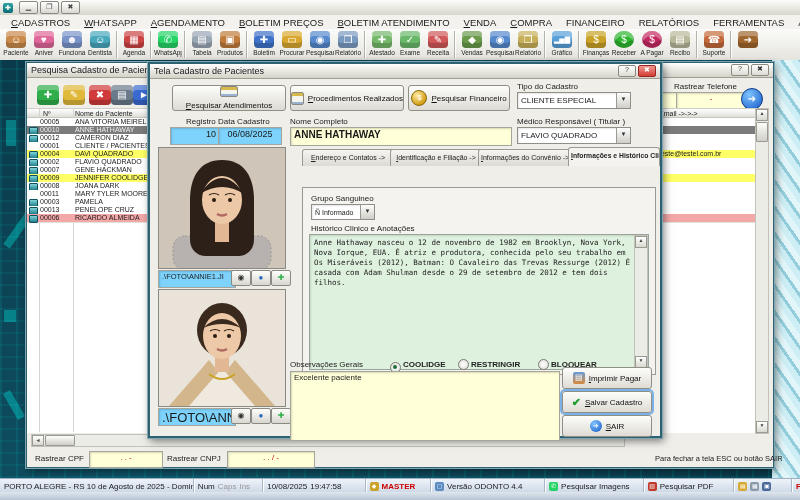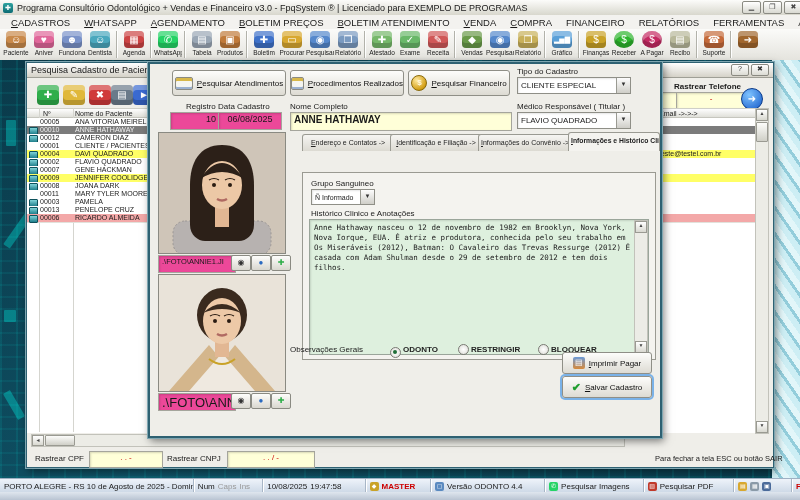--- a/index.html
+++ b/index.html
@@ -28,21 +28,21 @@
     linear-gradient(135deg,#0a3a4a,#0f5266 45%,#0a3a4a);}
   .desktop-chip{background:rgba(0,240,230,.35);border-radius:1px;}
   .desktop-right{left:772px;top:60px;width:28px;height:418px;background:repeating-linear-gradient(55deg,#cdeef4 0 6px,#93cddb 6px 9px,#e2f6f9 9px 15px);}
 
   
   .win{background:#efeee9;border:1px solid #2e6172;box-shadow:0 0 0 1px #7fa6b1,2px 3px 8px rgba(0,0,0,.5);}
   .win-title{height:14px;background:linear-gradient(#ffffff,#d5d2c8);border-bottom:1px solid #9f9f96;display:flex;align-items:center;padding:0 4px;font-size:9px;}
   .wbtn{width:16px;height:10px;border:1px solid #8a8a82;border-radius:2px;background:linear-gradient(#ffffff,#dcdcd4);font-size:7px;line-height:8px;text-align:center;margin-left:2px;color:#333;}
   .wbtn.red{background:linear-gradient(#f09a92,#d23c33);border-color:#99261f;color:#fff;}
 
-  .fld{background:#ec4899;border:1px solid #a5a59c;box-shadow:inset 1px 1px 2px rgba(0,0,0,.15);font-size:9px;padding:1px 3px;overflow:hidden;white-space:nowrap;}
+  .fld{background:#7dd3fc;border:1px solid #a5a59c;box-shadow:inset 1px 1px 2px rgba(0,0,0,.15);font-size:9px;padding:1px 3px;overflow:hidden;white-space:nowrap;}
   .fld.yel{background:#ffffd8;}
   .mask{color:#cc0000;text-align:center;font-size:8px;}
   .sel{background:#fff;border:1px solid #8f8f87;font-size:8px;display:flex;align-items:center;box-shadow:inset 1px 1px 2px rgba(0,0,0,.1);}
   .sel .v{flex:1;padding:1px 3px;white-space:nowrap;overflow:hidden;}
   .sel .a{width:13px;align-self:stretch;background:linear-gradient(#fdfdfd,#cfcec8);border-left:1px solid #9a9a92;font-size:6px;line-height:13px;text-align:center;color:#333;}
 
   .lbl{font-size:8px;color:#1a1a1a;white-space:nowrap;}
 
   
   .th{background:linear-gradient(#fefefe,#dcdcd5);border-top:1px solid #cfcfc8;border-bottom:1px solid #b9b9b1;font-size:7px;color:#222;}
@@ -80,21 +80,20 @@
   .bottom-strip{left:0;top:492px;width:800px;height:8px;background:linear-gradient(#dfe6ee,#b9c4d2);}
   .photo-frame{border:1px solid #8a8a82;box-shadow:inset 0 0 0 1px #ffffff;background:#d8cfc4;overflow:hidden;}
 </style>
 </head>
 <body>
 
 <div class="screen">
 
   <div class="abs titlebar">
     <span class="appicon">✚</span>
-    <span class="title-text">Programa Consultório Odontológico + Vendas e Financeiro v3.0 - FpqSystem ® | Licenciado para  EXEMPLO DE PROGRAMAS</span>
     <span class="wc">▁</span>
     <span class="wc">❐</span>
     <span class="wc">✖</span>
   </div>
 
   <div class="abs menubar">
     <span class="menu-item u1">CADASTROS</span>
     <span class="menu-item u1">WHATSAPP</span>
     <span class="menu-item u1">AGENDAMENTO</span>
     <span class="menu-item u1">BOLETIM PREÇOS</span>
@@ -235,21 +234,21 @@
       <span class="wbtn">✖</span>
     </div>
     <div style="position:relative;width:100%;height:388px;">
 
       <div class="abs ticon" style="left: 10px; top: 6px; width: 22px; height: 20px; line-height: 20px; background-color: rgb(47, 174, 74);">✚</div>
       <div class="abs ticon" style="left: 36px; top: 6px; width: 22px; height: 20px; line-height: 20px; background-color: rgb(224, 184, 58);">✎</div>
       <div class="abs ticon" style="left: 62px; top: 6px; width: 22px; height: 20px; line-height: 20px; background-color: rgb(208, 58, 58);">✖</div>
       <div class="abs ticon" style="left: 84px; top: 6px; width: 22px; height: 20px; line-height: 20px; background-color: rgb(106, 122, 138);">▤</div>
       <div class="abs ticon" style="left: 106px; top: 6px; width: 22px; height: 20px; line-height: 20px; background-color: rgb(58, 106, 208);">►</div>
 
-      <div class="abs lbl" style="left:647px;top:4px;font-weight:bold;">Rastrear Telefone</div>
+      <div class="abs lbl" style="left:647px;top:4px;">Rastrear Telefone</div>
       <div class="abs fld yel" style="left:617px;top:14px;width:28px;height:13px;"></div>
       <div class="abs fld yel mask" style="left:649px;top:14px;width:62px;height:13px;">-</div>
       <div class="abs" style="left:714px;top:10px;width:20px;height:20px;border-radius:50%;background:radial-gradient(circle at 35% 30%,#7fc4ff,#1458c8);border:1px solid #0a3a8a;color:#fff;font-size:10px;line-height:19px;text-align:center;">➜</div>
 
       <div class="abs th" style="left:0;top:30px;width:728px;height:9px;">
         <span class="abs" style="left:16px;top:1px;">Nº</span>
         <span class="abs" style="left:48px;top:1px;">Nome do Paciente</span>
         <span class="abs" style="left:632px;top:1px;">Email -&gt;-&gt;-&gt;</span>
       </div>
 
@@ -370,24 +369,29 @@
 
       <div class="abs lbl" style="left:8px;top:376px;">Rastrear CPF</div>
       <div class="abs fld yel mask" style="left:62px;top:373px;width:66px;height:13px;">.   .   -</div>
       <div class="abs lbl" style="left:140px;top:376px;">Rastrear CNPJ</div>
       <div class="abs fld yel mask" style="left:200px;top:373px;width:80px;height:13px;">.   .   /   -</div>
       <div class="abs lbl" style="left:628px;top:376px;font-size:7.5px;">Para fechar a tela ESC ou botão SAIR</div>
     </div>
   </div>
 
   <div class="abs win" style="left:148px;top:62px;width:510px;height:372px;border-width:2px;">
+    <div class="win-title">
+      <span style="flex:1;">Tela Cadastro de Pacientes</span>
+      <span class="wbtn">?</span>
+      <span class="wbtn red">✖</span>
+    </div>
     <div style="position:relative;width:100%;height:353px;">
 
       
-      <div class="abs btn" style="left:22px;top:6px;width:112px;height:24px;">
+      <div class="abs btn" style="left:22px;top:6px;width:112px;height:24px;flex-direction:column;">
         <span class="card-ic"></span>
         <span class="bl u1">Pesquisar Atendimentos</span>
       </div>
       <div class="abs btn" style="left:140px;top:6px;width:112px;height:24px;">
         <span class="card-ic"></span>
         <span class="bl u1">Procedimentos Realizados</span>
       </div>
       <div class="abs btn" style="left:258px;top:6px;width:100px;height:24px;">
         <span class="coin-ic">$</span>
         <span class="bl u1">Pesquisar Financeiro</span>
@@ -477,34 +481,39 @@
           <div class="abs sb-track" style="right:0;top:0;width:12px;height:132px;">
             <div class="sb-btn" style="width:10px;height:10px;">▲</div>
             <div class="sb-btn" style="width:10px;height:10px;position:absolute;bottom:0;">▼</div>
           </div>
         </div>
       </div>
 
       
       <div class="abs lbl" style="left:140px;top:281px;">Observações Gerais</div>
       <span class="abs radio on" style="left:240px;top:280px;"></span>
-      <span class="abs rlbl" style="left:253px;top:281px;">ODONTO</span>
+      <span class="abs rlbl" style="left:253px;top:281px;">COOLIDGE</span>
       <span class="abs radio" style="left:308px;top:280px;"></span>
       <span class="abs rlbl" style="left:321px;top:281px;">RESTRINGIR</span>
       <span class="abs radio" style="left:388px;top:280px;"></span>
       <span class="abs rlbl" style="left:401px;top:281px;">BLOQUEAR</span>
+      <div class="abs fld yel" style="left:140px;top:292px;width:262px;height:66px;font-size:8px;white-space:normal;">Excelente paciente</div>
 
       
       <div class="abs btn" style="left:412px;top:288px;width:88px;height:20px;">
         <span class="sic" style="background:linear-gradient(#6a9ad8,#d88a3a);width:12px;height:12px;font-size:8px;line-height:12px;border-radius:2px;">▤</span>
         <span class="bl u1">Imprimir Pagar</span>
       </div>
       <div class="abs btn" style="left:412px;top:312px;width:88px;height:20px;box-shadow:0 0 0 2px #7ab2e8;">
         <span style="color:#1f9e2f;font-size:11px;font-weight:bold;">✔</span>
         <span class="bl u1">Salvar Cadastro</span>
+      </div>
+      <div class="abs btn" style="left:412px;top:336px;width:88px;height:20px;">
+        <span style="width:12px;height:12px;border-radius:50%;background:radial-gradient(circle at 35% 30%,#7fc4ff,#1458c8);color:#fff;font-size:7px;line-height:12px;text-align:center;">➜</span>
+        <span class="bl u1">SAIR</span>
       </div>
     </div>
   </div>
 
   <div class="abs statusbar">
     <div class="seg" style="width:190px;">
         <span>PORTO ALEGRE - RS 10 de Agosto de 2025 - Domingo</span>
       </div>
     <div class="seg" style="width:62px;">
       <span>Num</span>

